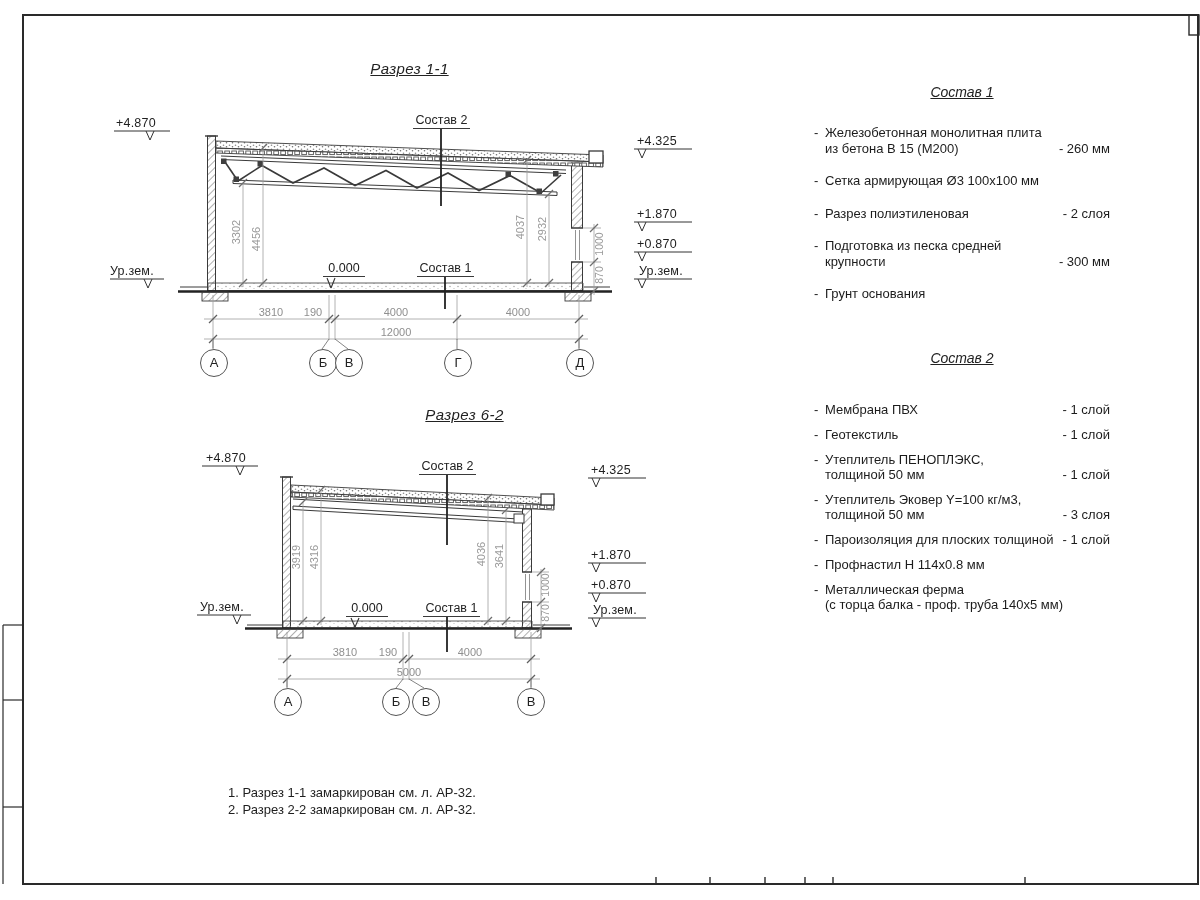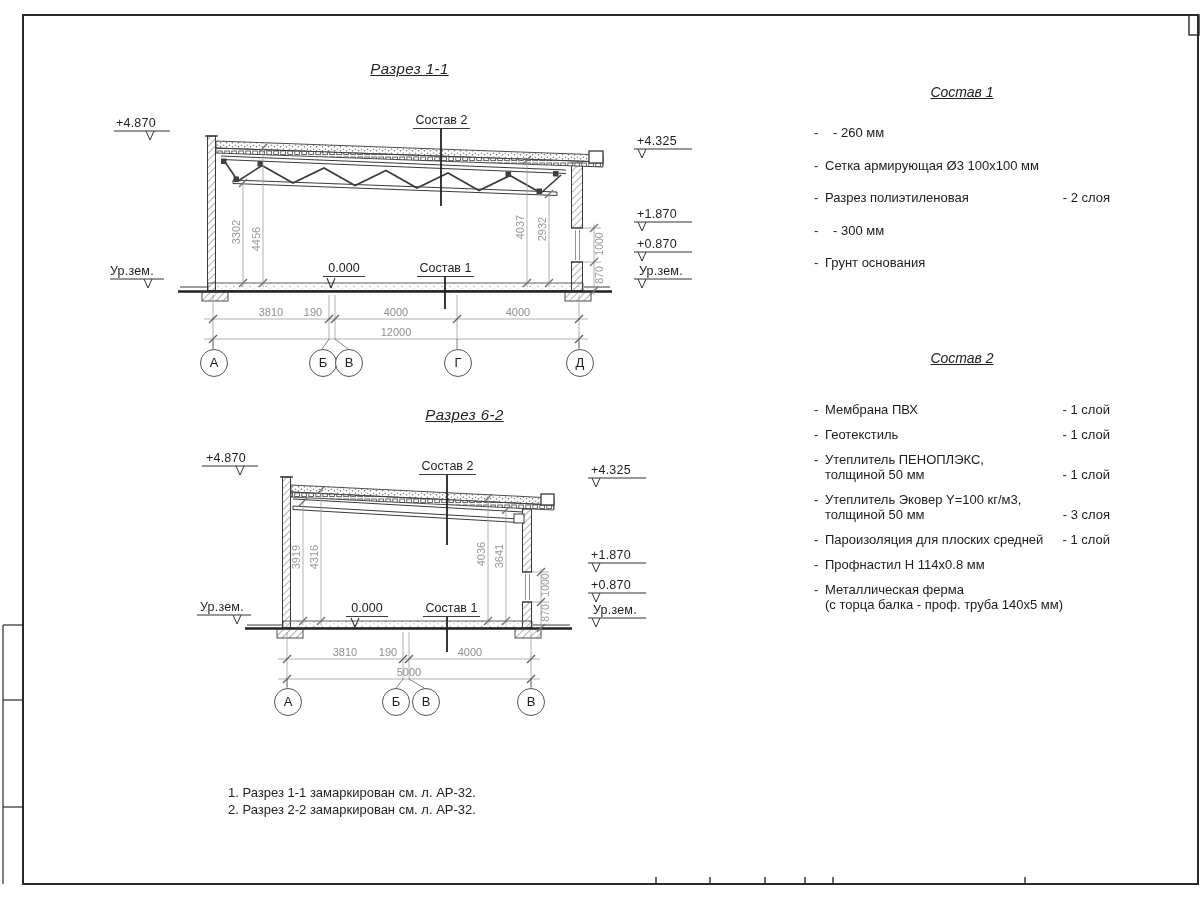--- a/index.html
+++ b/index.html
@@ -339,34 +339,38 @@
 
 <div class="axisc" style="left:274px;top:688px">А</div>
 <div class="axisc" style="left:382px;top:688px">Б</div>
 <div class="axisc" style="left:412px;top:688px">В</div>
 <div class="axisc" style="left:517px;top:688px">В</div>
 
 <div class="comp" style="left:814px;top:84px">
   <div class="comp-title">Состав 1</div>
   <div class="citem">
     <span class="dash">-</span>
+    <span class="itxt">Железобетонная  монолитная плита
+из бетона В 15 (М200)</span>
     <span class="ival">- 260 мм</span>
   </div>
   <div class="citem">
     <span class="dash">-</span>
     <span class="itxt">Сетка армирующая Ø3 100х100 мм</span>
     <span class="ival"></span>
   </div>
   <div class="citem">
     <span class="dash">-</span>
     <span class="itxt">Разрез полиэтиленовая</span>
     <span class="ival">-  2 слоя</span>
   </div>
   <div class="citem">
     <span class="dash">-</span>
+    <span class="itxt">Подготовка из песка средней
+крупности</span>
     <span class="ival">- 300 мм</span>
   </div>
   <div class="citem">
     <span class="dash">-</span>
     <span class="itxt">Грунт основания</span>
     <span class="ival"></span>
   </div>
 </div>
 
 <div class="comp comp2" style="left:814px;top:350px">
@@ -388,21 +392,21 @@
     <span class="ival">- 1 слой</span>
   </div>
   <div class="citem">
     <span class="dash">-</span>
     <span class="itxt">Утеплитель Эковер Y=100 кг/м3,
 толщиной 50 мм</span>
     <span class="ival">- 3 слоя</span>
   </div>
   <div class="citem">
     <span class="dash">-</span>
-    <span class="itxt">Пароизоляция для плоских средней</span>
+    <span class="itxt">Пароизоляция для плоских толщиной</span>
     <span class="ival">- 1 слой</span>
   </div>
   <div class="citem">
     <span class="dash">-</span>
     <span class="itxt">Профнастил Н 114х0.8 мм</span>
     <span class="ival"></span>
   </div>
   <div class="citem">
     <span class="dash">-</span>
     <span class="itxt">Металлическая ферма

